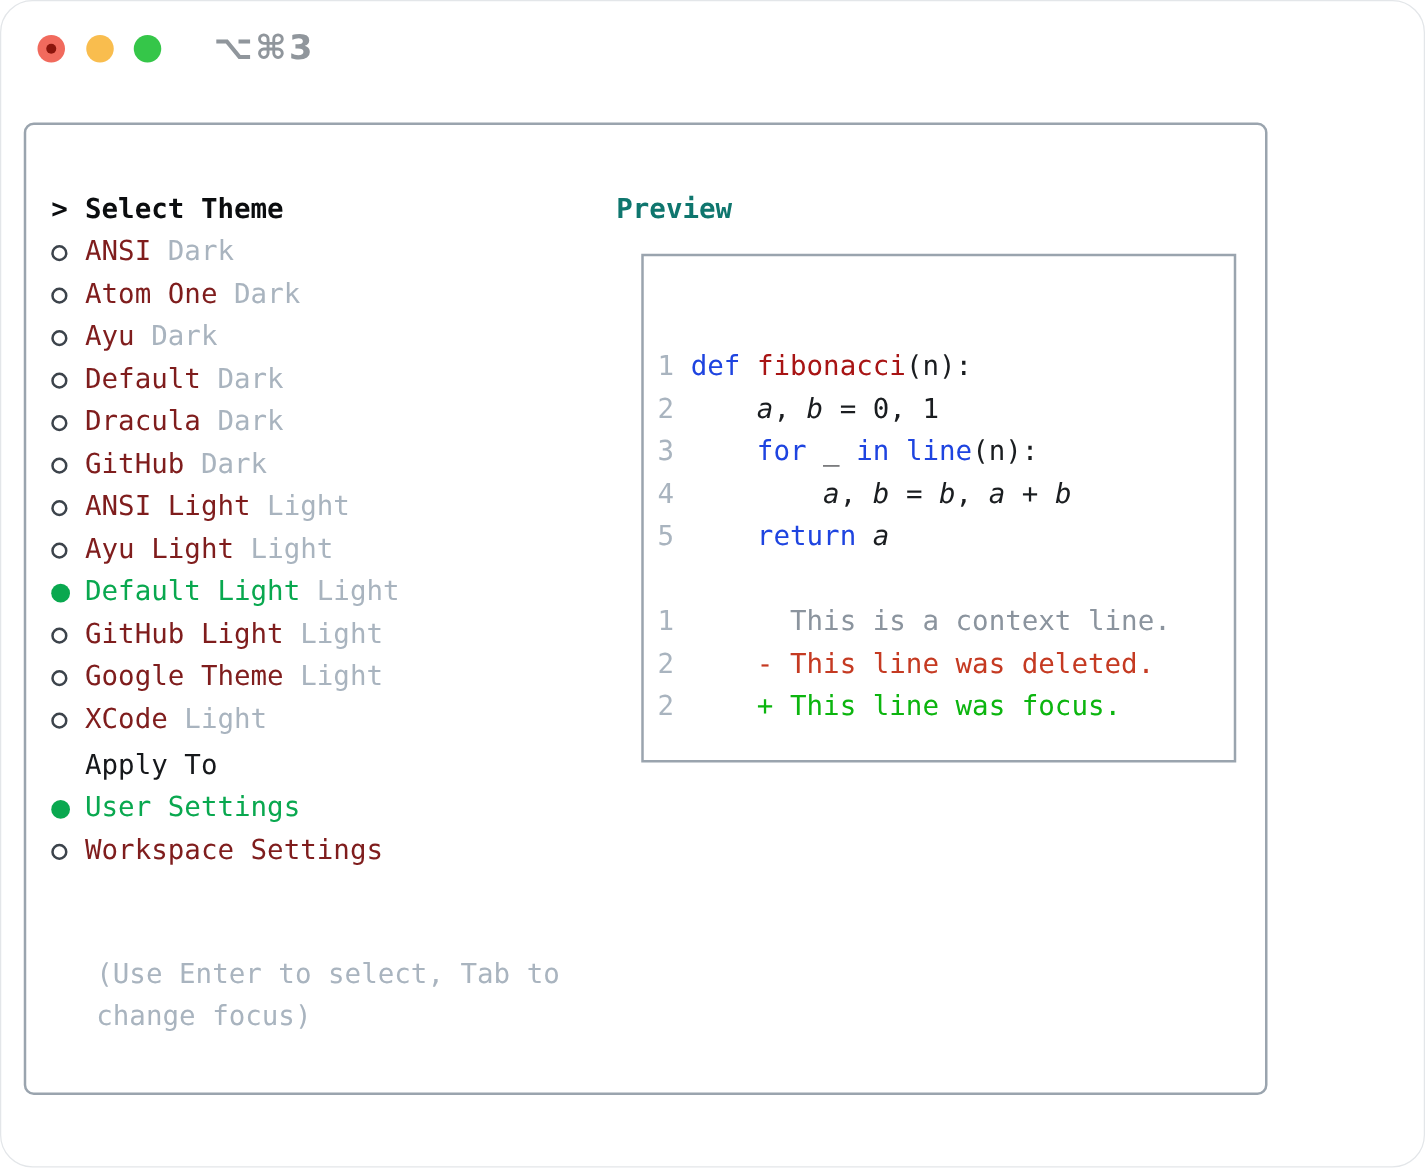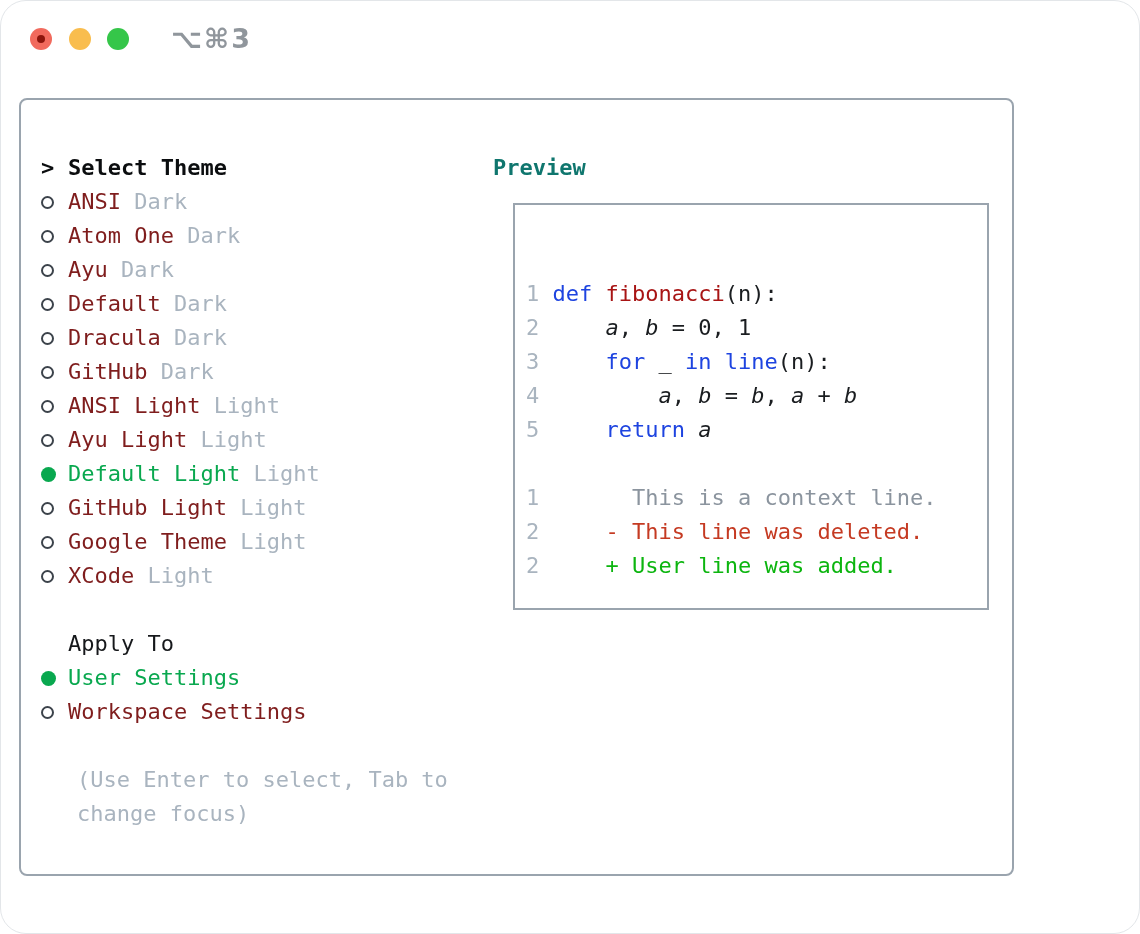--- a/index.html
+++ b/index.html
@@ -37,21 +37,21 @@
   .mark { display: inline-flex; width: 27px; align-items: center; flex: 0 0 27px; }
   .circle { width: 13px; height: 13px; border-radius: 50%; border: 2px solid #3c434b; }
   .circle.sel { width: 15px; height: 15px; border: none; background: var(--green); }
   .caret { color: #0b0d0f; font-weight: bold; }
   .ttl { color: #0b0d0f; font-weight: bold; }
   .nm { color: #7f1d1d; }
   .nm.green { color: var(--green); }
   .sfx { color: var(--muted); }
 
   .theme-list { position: absolute; left: 20px; top: 51px; }
-  .apply-block { position: absolute; left: 20px; top: 527px; }
+  .apply-block { position: absolute; left: 20px; top: 496px; }
   .apply-hdr { color: #16181b; }
   .help {
     position: absolute; left: 20px; top: 663px; width: 420px;
     font-size: 22px; line-height: 34px; color: var(--muted); white-space: normal; margin-left: 36px;
   }
 
   
   .preview-title {
     position: absolute; left: 472px; top: 51px; height: 34px; line-height: 34px;
     font-size: 22px; font-weight: bold; color: #0f766e;
@@ -122,18 +122,18 @@
     <div class="preview-box">
       <div id="preview-lines">
           <div class="pline"><span class="ln">1</span><span class="pl"> </span><span class="kw">def</span><span class="pl"> </span><span class="fn">fibonacci</span><span class="pl">(n):</span></div>
           <div class="pline"><span class="ln">2</span><span class="pl">     </span><span class="var">a</span><span class="pl">, </span><span class="var">b</span><span class="pl"> = 0, 1</span></div>
           <div class="pline"><span class="ln">3</span><span class="pl">     </span><span class="kw">for</span><span class="pl"> _ </span><span class="kw">in</span><span class="pl"> </span><span class="kw">line</span><span class="pl">(n):</span></div>
           <div class="pline"><span class="ln">4</span><span class="pl">         </span><span class="var">a</span><span class="pl">, </span><span class="var">b</span><span class="pl"> = </span><span class="var">b</span><span class="pl">, </span><span class="var">a</span><span class="pl"> + </span><span class="var">b</span></div>
           <div class="pline"><span class="ln">5</span><span class="pl">     </span><span class="kw">return</span><span class="pl"> </span><span class="var">a</span></div>
           <div class="pline"><span class="ln"></span></div>
           <div class="pline"><span class="ln">1</span><span class="ctx">       This is a context line.</span></div>
           <div class="pline"><span class="ln">2</span><span class="del">     - This line was deleted.</span></div>
-          <div class="pline"><span class="ln">2</span><span class="add">     + User line was added.</span></div>
+          <div class="pline"><span class="ln">2</span><span class="add">     + This line was focus.</span></div>
         </div>
     </div>
 
   </div>
 </div>
 
 </body></html>

